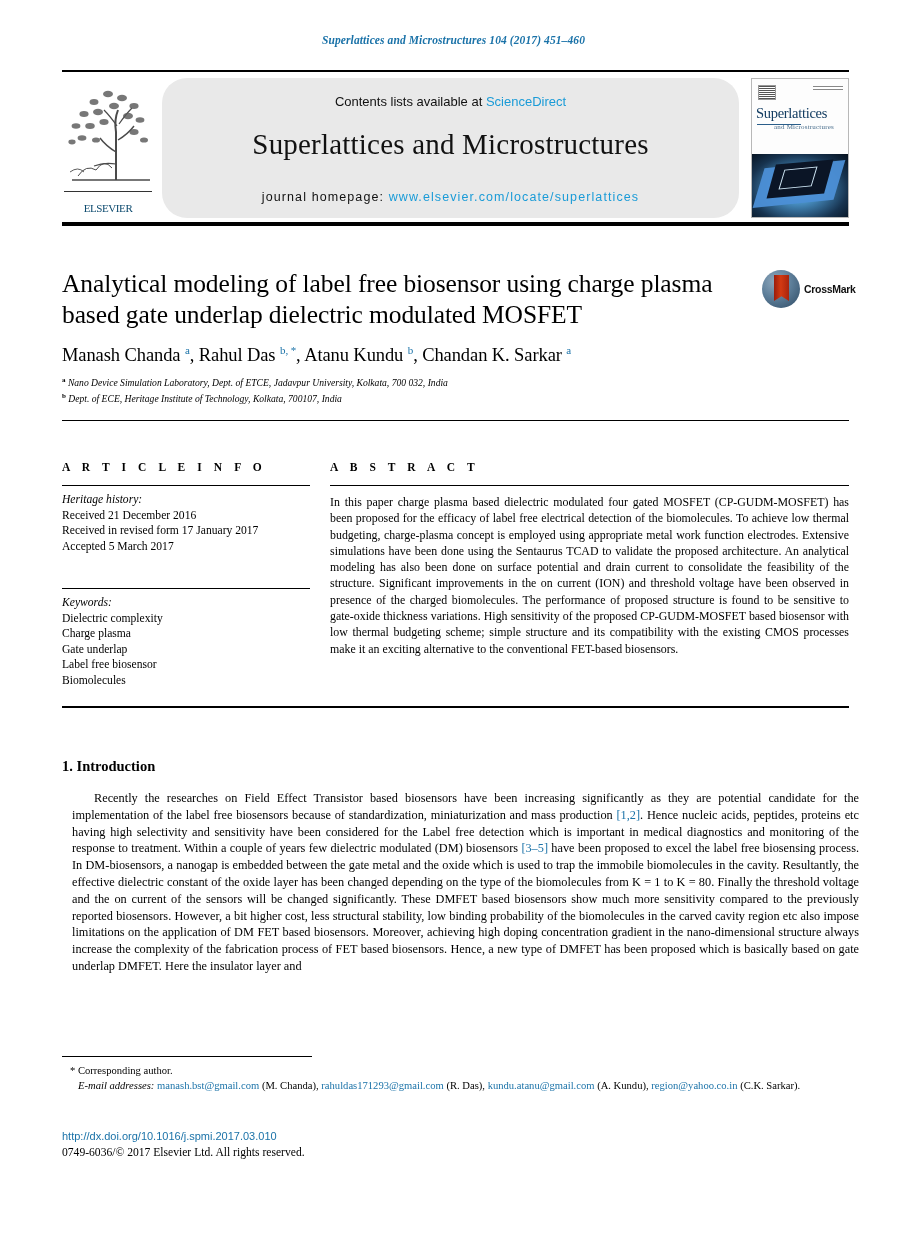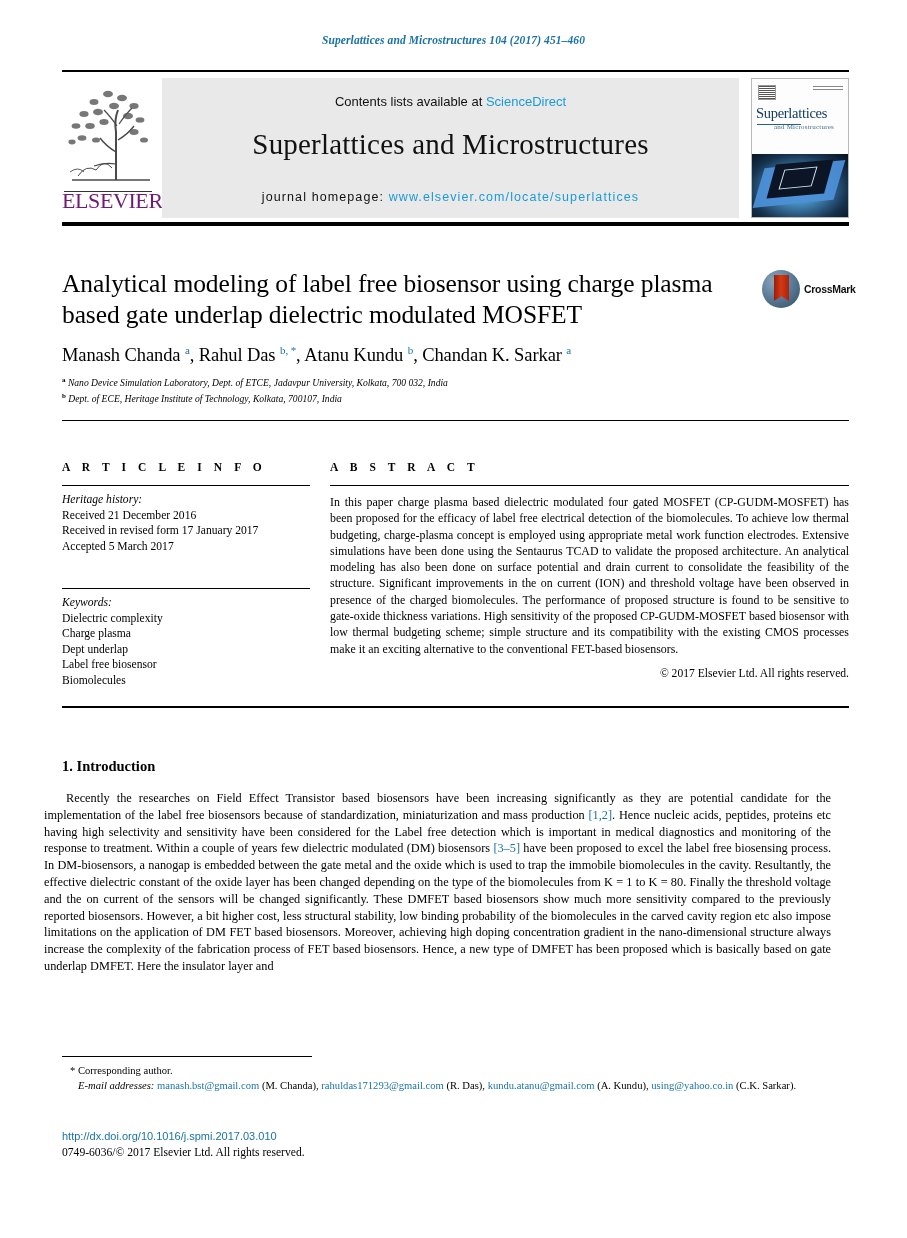--- a/index.html
+++ b/index.html
@@ -62,39 +62,40 @@
     left: 2px; top: 2px;
     width: 88px; height: 104px;
     overflow: hidden;
   }
   .elsevier-word {
     position: absolute;
     left: 0; bottom: 4px;
     width: 92px;
     text-align: center;
     font-family: "Liberation Serif", serif;
-    font-size: 22px;
+    font-size: 11px;
     letter-spacing: -0.4px;
-    color: #701a75;
+    color: #0c4a6e;
     font-weight: normal;
   }
   .tree-line {
     position: absolute;
     left: 2px;
     bottom: 26px;
     width: 88px;
     height: 1.5px;
     background: #333;
   }
 
   .contents-box {
     flex: 1 1 auto;
     background: #e9e9e9;
     margin-left: 8px;
     position: relative;
+    border-radius: 25px;
   }
   .contents-line {
     position: absolute;
     left: 0; top: 16px;
     width: 100%;
     text-align: center;
     font-family: "Liberation Sans", sans-serif;
     font-size: 13px;
     color: #111;
   }
@@ -335,21 +336,21 @@
   .section-title {
     position: absolute;
     left: 62px; top: 758px;
     font-family: "Liberation Serif", serif;
     font-size: 14.5px;
     font-weight: bold;
     color: #000;
   }
   .body-text {
     position: absolute;
-    left: 44px; top: 790px;
+    left: 72px; top: 790px;
     width: 787px;
     font-family: "Liberation Serif", serif;
     font-size: 12.3px;
     line-height: 16.8px;
     text-align: justify;
     color: #000;
   }
   .body-text p { margin: 0; text-indent: 22px; }
   .cite { color: #1a72a8; }
 
@@ -515,41 +516,40 @@
     <div class="ai-rule"></div>
     <div class="ai-label">Heritage history:</div>
     <div class="ai-line">Received 21 December 2016</div>
     <div class="ai-line">Received in revised form 17 January 2017</div>
     <div class="ai-line">Accepted 5 March 2017</div>
     <div class="kw-gap"></div>
     <div class="ai-rule"></div>
     <div class="ai-label">Keywords:</div>
     <div class="ai-line">Dielectric complexity</div>
     <div class="ai-line">Charge plasma</div>
-    <div class="ai-line">Dept underlap</div>
+    <div class="ai-line">Gate underlap</div>
     <div class="ai-line">Label free biosensor</div>
     <div class="ai-line">Biomolecules</div>
   </div>
 
   <div class="abstract-col">
     <div class="sec-head">A B S T R A C T</div>
     <div class="abs-rule"></div>
     <div class="abstract-text">In this paper charge plasma based dielectric modulated four gated MOSFET (CP-GUDM-MOSFET) has been proposed for the efficacy of label free electrical detection of the biomolecules. To achieve low thermal budgeting, charge-plasma concept is employed using appropriate metal work function electrodes. Extensive simulations have been done using the Sentaurus TCAD to validate the proposed architecture. An analytical modeling has also been done on surface potential and drain current to consolidate the feasibility of the structure. Significant improvements in the on current (ION) and threshold voltage have been observed in presence of the charged biomolecules. The performance of proposed structure is found to be sensitive to gate-oxide thickness variations. High sensitivity of the proposed CP-GUDM-MOSFET based biosensor with low thermal budgeting scheme; simple structure and its compatibility with the existing CMOS processes make it an exciting alternative to the conventional FET-based biosensors.</div>
-    <div class="copyright">© 2017 Elsevier Ltd. All rights reserved.</div>
   </div>
 
   <div class="info-rule-bottom"></div>
 
   <div class="section-title">1. Introduction</div>
   <div class="body-text">
     <p><span>Recently the researches on Field Effect Transistor based biosensors have been increasing significantly as they are potential candidate for the implementation of the label free biosensors because of standardization, miniaturization and mass production </span><span class="cite">[1,2]</span><span>. Hence nucleic acids, peptides, proteins etc having high selectivity and sensitivity have been considered for the Label free detection which is important in medical diagnostics and monitoring of the response to treatment. Within a couple of years few dielectric modulated (DM) biosensors </span><span class="cite">[3–5]</span><span> have been proposed to excel the label free biosensing process. In DM-biosensors, a nanogap is embedded between the gate metal and the oxide which is used to trap the immobile biomolecules in the cavity. Resultantly, the effective dielectric constant of the oxide layer has been changed depending on the type of the biomolecules from K = 1 to K = 80. Finally the threshold voltage and the on current of the sensors will be changed significantly. These DMFET based biosensors show much more sensitivity compared to the previously reported biosensors. However, a bit higher cost, less structural stability, low binding probability of the biomolecules in the carved cavity region etc also impose limitations on the application of DM FET based biosensors. Moreover, achieving high doping concentration gradient in the nano-dimensional structure always increase the complexity of the fabrication process of FET based biosensors. Hence, a new type of DMFET has been proposed which is basically based on gate underlap DMFET. Here the insulator layer and</span></p>
   </div>
 
   <div class="foot-rule"></div>
   <div class="footnotes">
     <div class="corr">* Corresponding author.</div>
-    <div class="emails"><i>E-mail addresses:</i> <span class="mail">manash.bst@gmail.com</span> <span>(M. Chanda)</span>, <span class="mail">rahuldas171293@gmail.com</span> <span>(R. Das)</span>, <span class="mail">kundu.atanu@gmail.com</span> <span>(A. Kundu)</span>, <span class="mail">using@yahoo.co.in</span> <span>(C.K. Sarkar)</span>.</div>
+    <div class="emails"><i>E-mail addresses:</i> <span class="mail">manash.bst@gmail.com</span> <span>(M. Chanda)</span>, <span class="mail">rahuldas171293@gmail.com</span> <span>(R. Das)</span>, <span class="mail">kundu.atanu@gmail.com</span> <span>(A. Kundu)</span>, <span class="mail">region@yahoo.co.in</span> <span>(C.K. Sarkar)</span>.</div>
   </div>
 
   <div class="doi-line">http://dx.doi.org/10.1016/j.spmi.2017.03.010</div>
   <div class="issn-line">0749-6036/© 2017 Elsevier Ltd. All rights reserved.</div>
 
 </div>
 
 </body></html>

